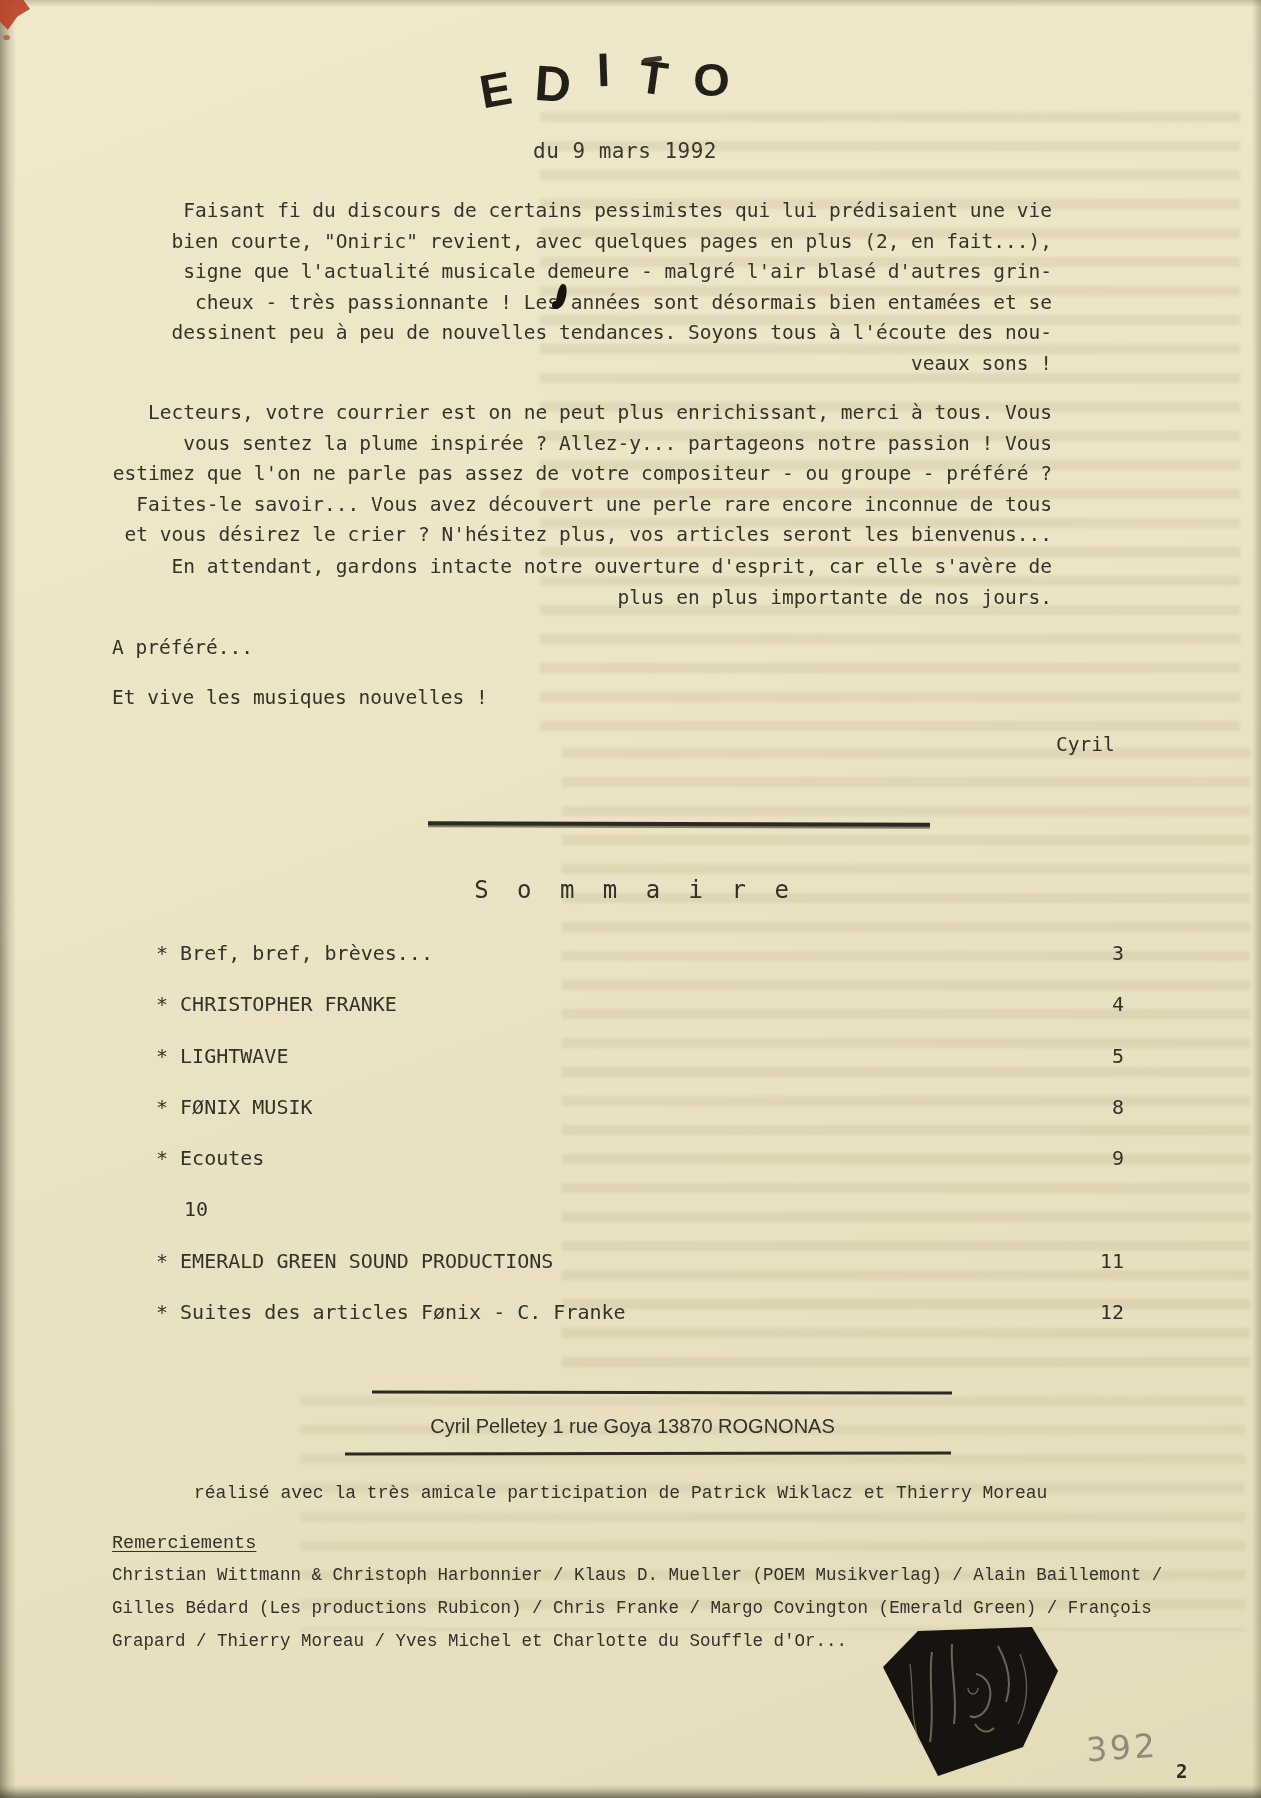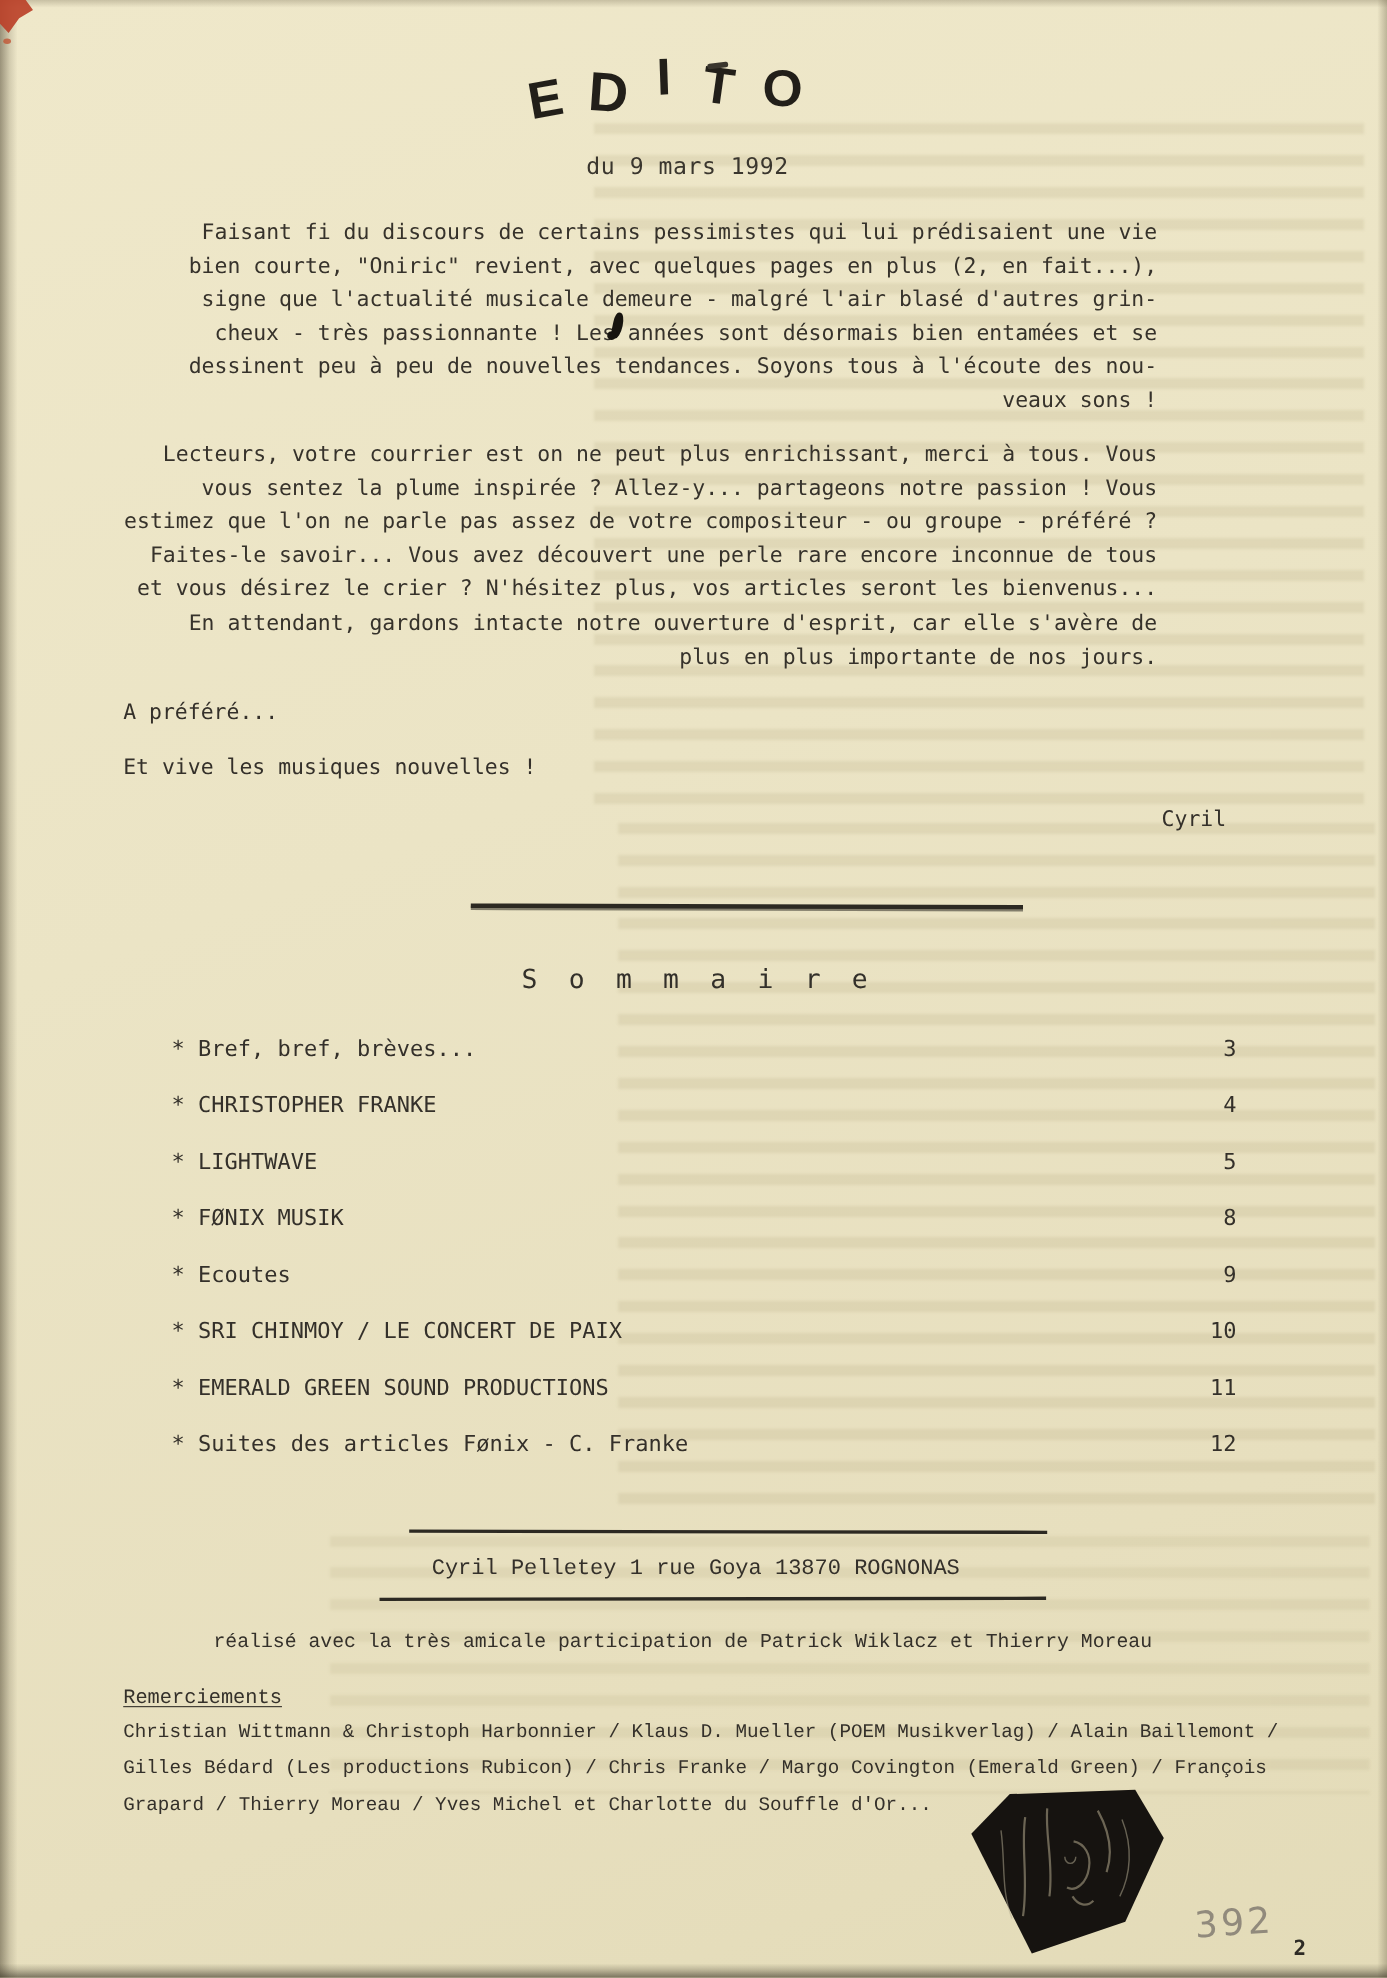--- a/index.html
+++ b/index.html
@@ -65,21 +65,21 @@
   .div3{left:345px;top:1452px;width:606px;height:2.5px;transform:rotate(-.1deg);}
   
   .sommaire-heading{position:absolute;left:430px;top:876px;width:410px;text-align:center;
     font-size:24px;letter-spacing:7px;color:#33302a;}
   .sommaire-list{position:absolute;left:112px;top:941px;width:1012px;}
   .sommaire-row{display:flex;height:51.3px;align-items:flex-start;margin-left:44px;}
   .sommaire-label{flex:1;font-size:20px;}
   .sommaire-page{width:52px;text-align:right;font-size:20px;}
   
   .address-line{position:absolute;left:360px;top:1415px;width:545px;text-align:center;
-    font-family:Liberation Mono, monospace;font-size:20px;}
+    font-family:Liberation Sans, sans-serif;font-size:20px;}
   .credit-line{position:absolute;left:194px;top:1483px;font-family:"Liberation Mono",monospace;
     font-size:18px;}
   .thanks-heading{position:absolute;left:112px;top:1533px;font-family:"Liberation Mono",monospace;
     font-size:18.5px;text-decoration:underline;text-underline-offset:3px;}
   .thanks-text{position:absolute;left:112px;top:1559px;width:1060px;
     font-family:"Liberation Mono",monospace;font-size:17.5px;line-height:33px;white-space:pre-line;}
   
   .stamp{position:absolute;left:880px;top:1624px;width:185px;height:158px;}
   
   .handwritten{position:absolute;left:1086px;top:1728px;font-family:"DejaVu Sans",sans-serif;
@@ -137,21 +137,20 @@
     </div>
     <div class="sommaire-row">
       <span class="sommaire-label">* FØNIX MUSIK</span>
       <span class="sommaire-page">8</span>
     </div>
     <div class="sommaire-row">
       <span class="sommaire-label">* Ecoutes</span>
       <span class="sommaire-page">9</span>
     </div>
     <div class="sommaire-row">
-      <span class="sommaire-label">* SRI CHINMOY / LE CONCERT DE PAIX</span>
       <span class="sommaire-page">10</span>
     </div>
     <div class="sommaire-row">
       <span class="sommaire-label">* EMERALD GREEN SOUND PRODUCTIONS</span>
       <span class="sommaire-page">11</span>
     </div>
     <div class="sommaire-row">
       <span class="sommaire-label">* Suites des articles Fønix - C. Franke</span>
       <span class="sommaire-page">12</span>
     </div>

